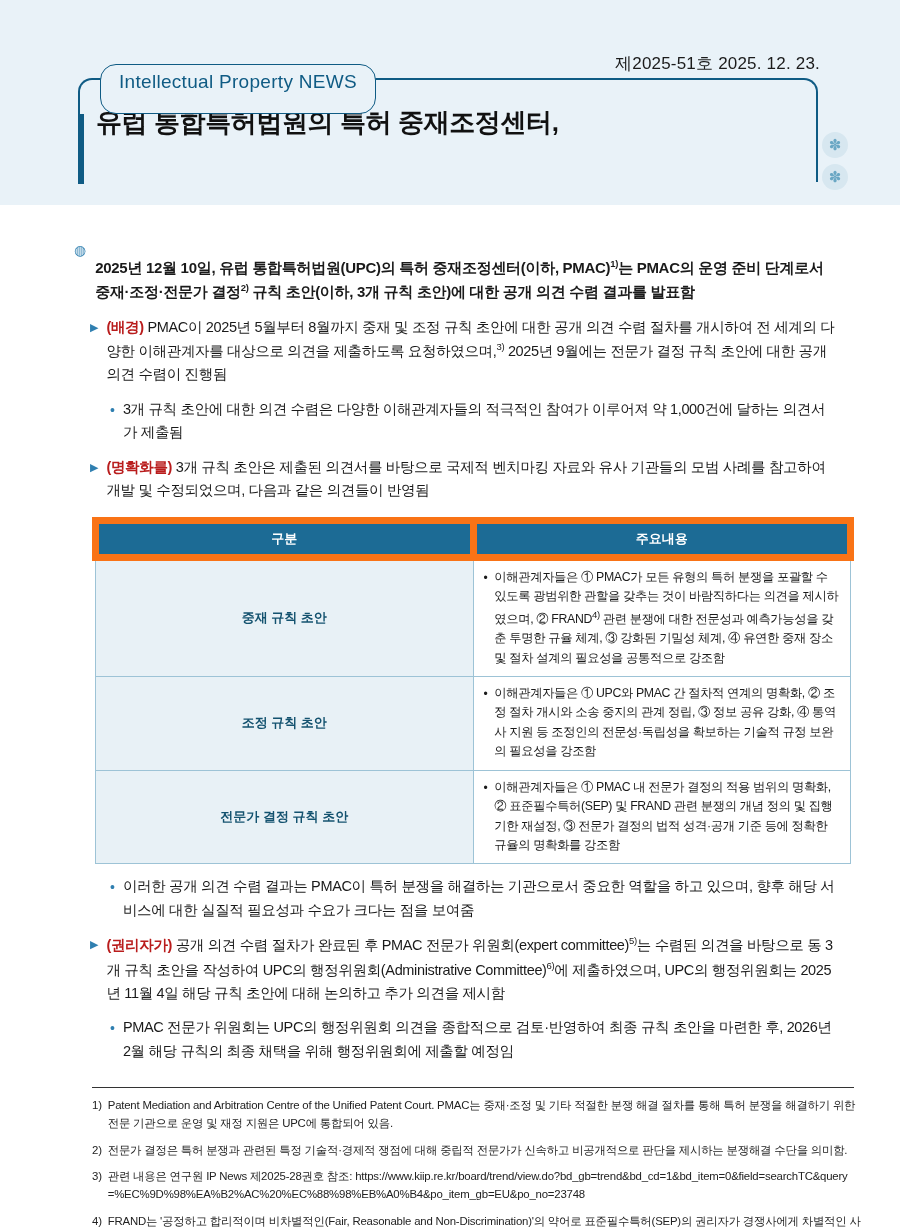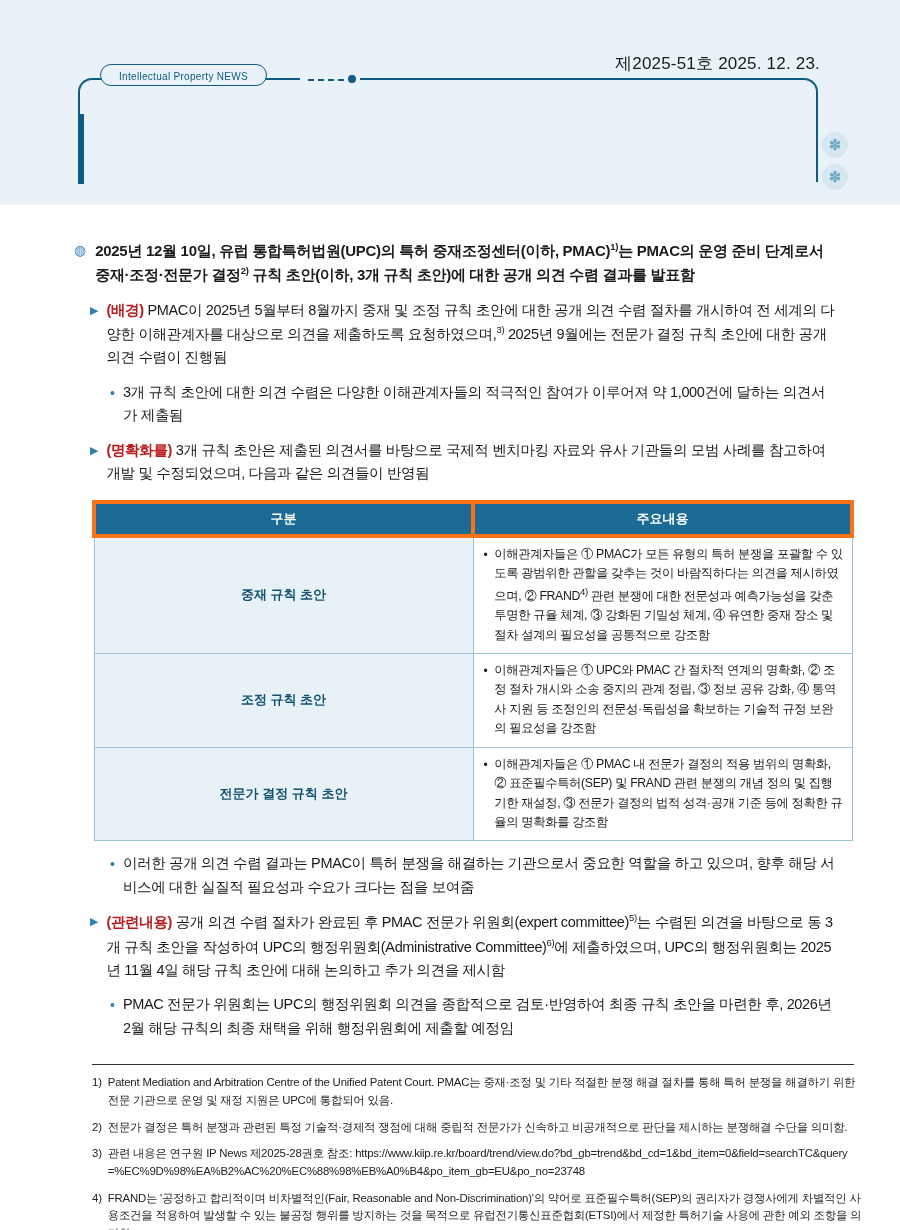--- a/index.html
+++ b/index.html
@@ -30,22 +30,22 @@
     letter-spacing: .2px;
   }
   .badge {
     position: absolute;
     left: 100px;
     top: 64px;
     border: 1.6px solid #0f5b84;
     color: #0f5b84;
     background: #e9f2f8;
     border-radius: 16px;
-    padding: 6px 18px 3px;
-    font-size: 10px;
+    padding: 6px 18px 20px;
+    font-size: 19px;
     letter-spacing: .3px;
     z-index: 4;
   }
   .hdr-bracket {
     position: absolute;
     left: 78px;
     top: 78px;
     width: 740px;
     height: 104px;
     border-left: 2px solid #0f5b84;
@@ -127,20 +127,21 @@
     flex: 0 0 auto;
     margin-top: 3px;
     font-size: 14px;
     color: #2f7fb0;
   }
   .lead-text {
     font-size: 15px;
     font-weight: bold;
     line-height: 1.62;
     letter-spacing: -0.3px;
+    margin-top: 17px;
   }
 
   .blk { margin-left: 28px; }
 
   .row {
     display: flex;
     gap: 8px;
     margin-top: 11px;
   }
   .row .mk {
@@ -165,21 +166,21 @@
     margin: 14px 0 0 30px;
     border-collapse: collapse;
     table-layout: fixed;
   }
   table.ip th {
     background: #1c6b95;
     color: #fff;
     font-size: 13px;
     font-weight: bold;
     padding: 6px 4px;
-    border: 4px solid #f97316;
+    border: 7px solid #f97316;
     text-align: center;
   }
   table.ip td.cat {
     width: 136px;
     background: #e8f1f6;
     color: #13526f;
     font-weight: bold;
     font-size: 13px;
     text-align: center;
     border: 1px solid #9dc3d6;
@@ -217,20 +218,21 @@
 </style>
 </head>
 <body>
 
 <div class="header">
   <div class="hdr-bracket"></div>
   <div class="dash-gap"></div>
   <div class="badge">Intellectual Property NEWS</div>
   <div class="issue-line">제2025-51호 2025. 12. 23.</div>
   <div class="title-wrap">
+    <div class="title-line">유럽 통합특허법원의 특허 중재조정센터,</div>
   </div>
   <div class="flower f1">✽</div>
   <div class="flower f2">✽</div>
 </div>
 
 <div class="content">
 
   <div class="lead">
     <span class="lead-icon">◍</span>
     <div class="lead-text">
@@ -302,21 +304,21 @@
   <div class="blk">
 
     <div class="row sub">
       <span class="mk dot">•</span>
       <div class="txt">이러한 공개 의견 수렴 결과는 PMAC이 특허 분쟁을 해결하는 기관으로서 중요한 역할을 하고 있으며, 향후 해당 서비스에 대한 실질적 필요성과 수요가 크다는 점을 보여줌</div>
     </div>
 
     <div class="row">
       <span class="mk tri">▶</span>
       <div class="txt">
-        <span class="hl">(관련내용)</span><span> 공개 의견 수렴 절차가 완료된 후 PMAC 전문가 위원회(expert committee)</span><sup>5)</sup><span>는 수렴된 의견을 바탕으로 동 3개 규칙 초안을 작성하여 UPC의 행정위원회(Administrative Committee)</span><sup>6)</sup><span>에 제출하였으며, UPC의 행정위원회는 2025년 11월 4일 해당 규칙 초안에 대해 논의하고 추가 의견을 제시함</span>
+        <span class="hl">(권리자가)</span><span> 공개 의견 수렴 절차가 완료된 후 PMAC 전문가 위원회(expert committee)</span><sup>5)</sup><span>는 수렴된 의견을 바탕으로 동 3개 규칙 초안을 작성하여 UPC의 행정위원회(Administrative Committee)</span><sup>6)</sup><span>에 제출하였으며, UPC의 행정위원회는 2025년 11월 4일 해당 규칙 초안에 대해 논의하고 추가 의견을 제시함</span>
       </div>
     </div>
 
     <div class="row sub">
       <span class="mk dot">•</span>
       <div class="txt">PMAC 전문가 위원회는 UPC의 행정위원회 의견을 종합적으로 검토·반영하여 최종 규칙 초안을 마련한 후, 2026년 2월 해당 규칙의 최종 채택을 위해 행정위원회에 제출할 예정임</div>
     </div>
   </div>
 
   <div class="fn-sep"></div>

